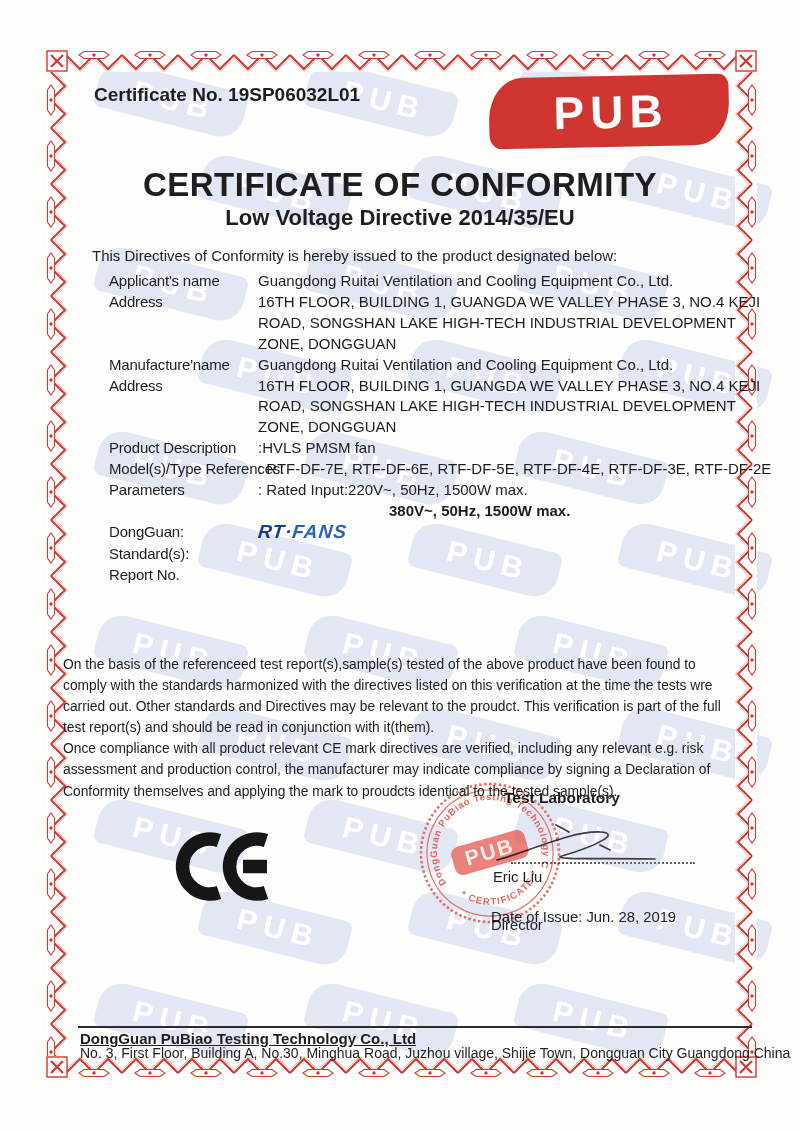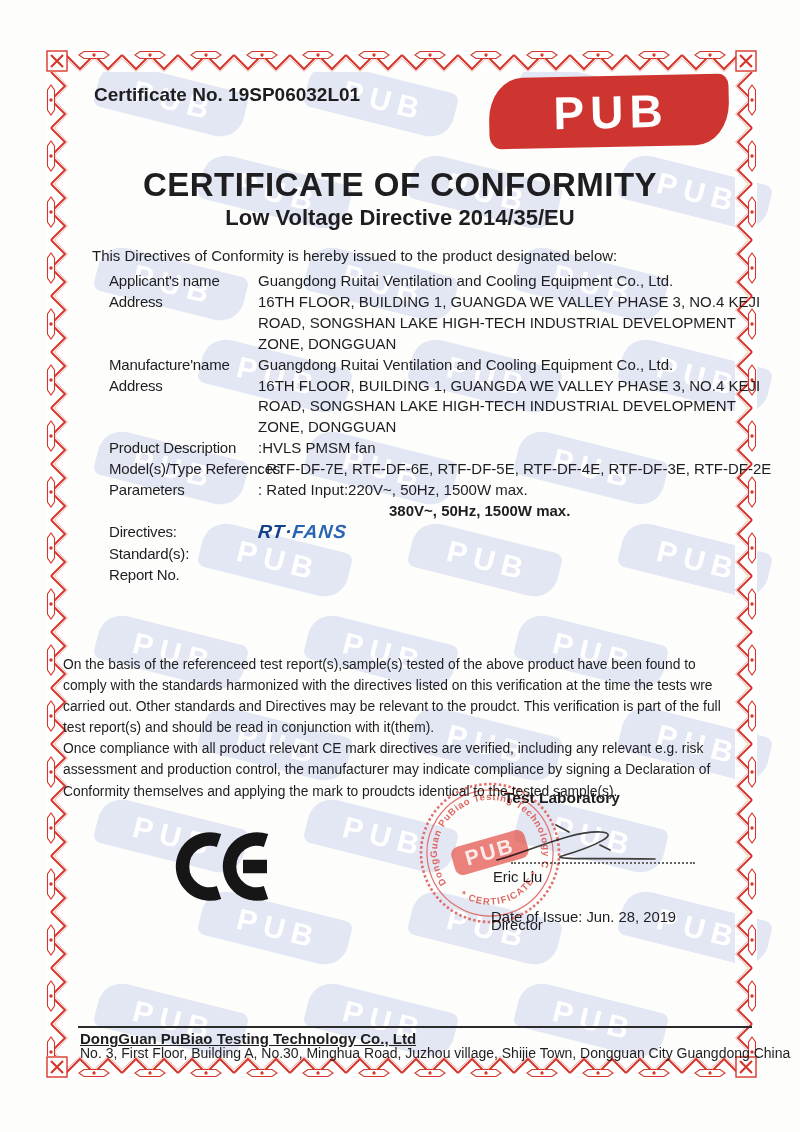--- a/index.html
+++ b/index.html
@@ -202,21 +202,21 @@
           </div>
       </div>
       <div class="frow">
         <div class="flabel">Parameters</div>
         <div class="fvalue">
             <div>: Rated Input:220V~, 50Hz, 1500W max.</div>
             <div class="ind-param">380V~, 50Hz, 1500W max.</div>
           </div>
       </div>
       <div class="frow">
-        <div class="flabel">Directives:</div>
+        <div class="flabel">DongGuan:</div>
         <div class="fvalue">
           <span class="tm-logo"><span class="tm-rt">RT·</span><span class="tm-fans">FANS</span></span>
         </div>
       </div>
       <div class="frow">
         <div class="flabel">Standard(s):</div>
       </div>
       <div class="frow">
         <div class="flabel">Report No.</div>
       </div>

